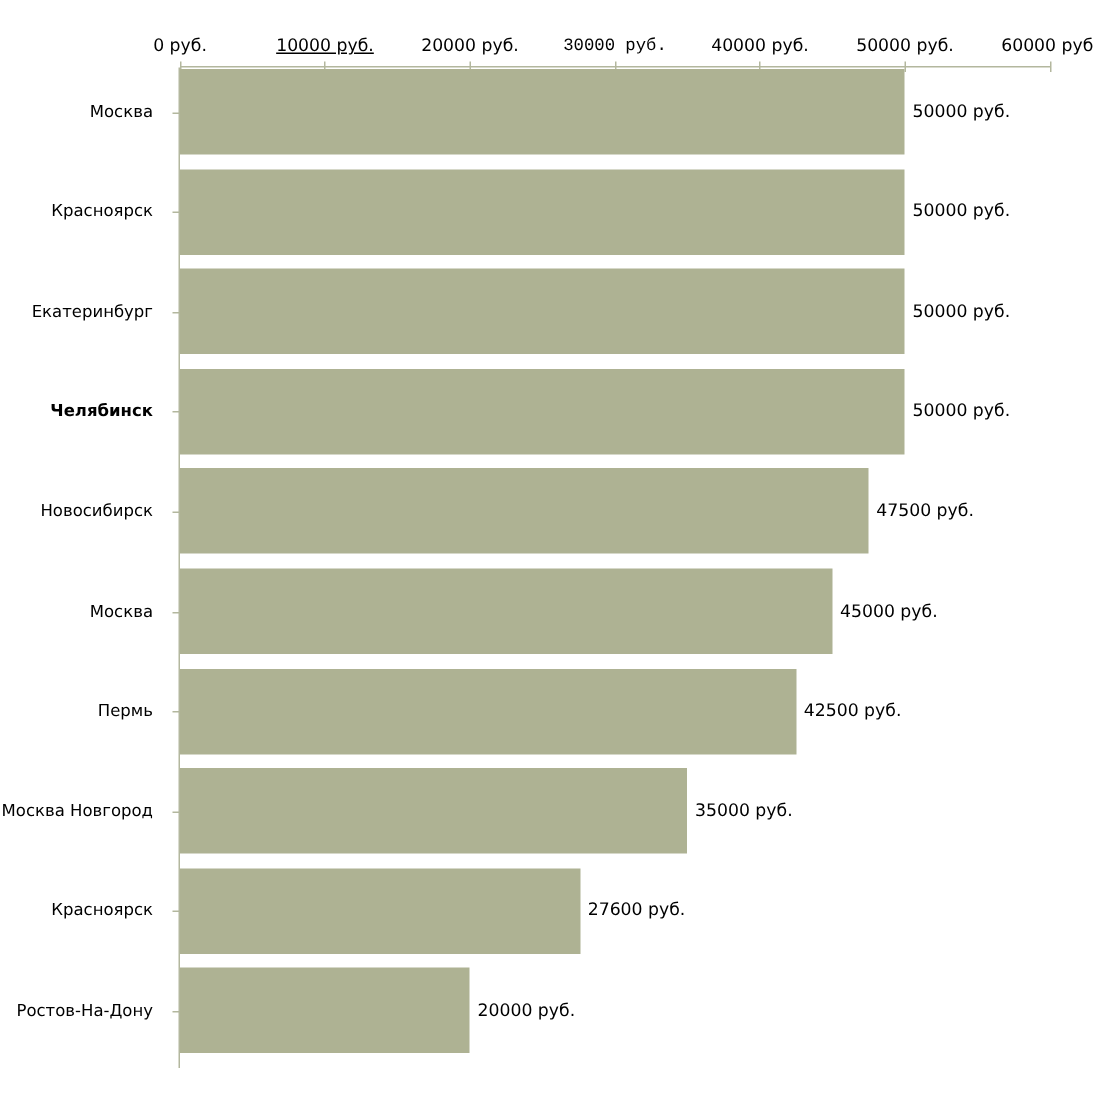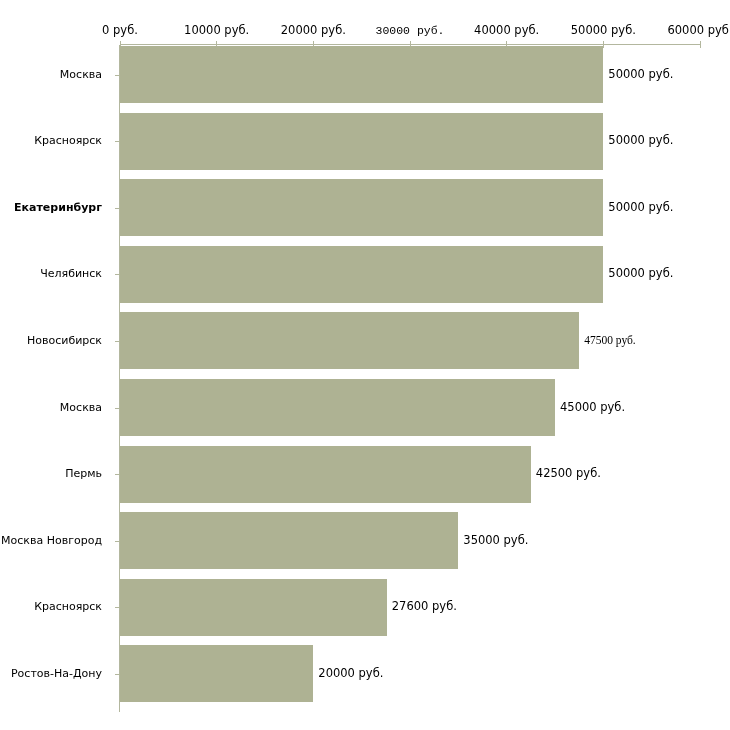--- a/index.html
+++ b/index.html
@@ -104,21 +104,21 @@
 <div id="chart-root">
   <div class="plot-area">
 
     <div class="x-axis-line"></div>
     <div class="y-axis-line"></div>
 
     <div id="x-ticks-layer">
         <div class="x-tick" style="left: 119.5px;"></div>
         <div class="x-tick-label" style="left: 120px;">0 руб.</div>
         <div class="x-tick" style="left: 216.167px;"></div>
-        <div class="x-tick-label" style="left: 216.667px;">10000 руб.</div>
+        <div class="x-tick-label" style="left: 216.667px; text-decoration: underline;">10000 руб.</div>
         <div class="x-tick" style="left: 312.833px;"></div>
         <div class="x-tick-label" style="left: 313.333px;">20000 руб.</div>
         <div class="x-tick" style="left: 409.5px;"></div>
         <div class="x-tick-label" style="left: 410px; font-family: Liberation Mono, monospace;">30000 руб.</div>
         <div class="x-tick" style="left: 506.167px;"></div>
         <div class="x-tick-label" style="left: 506.667px;">40000 руб.</div>
         <div class="x-tick" style="left: 602.833px;"></div>
         <div class="x-tick-label" style="left: 603.333px;">50000 руб.</div>
         <div class="x-tick" style="left: 699.5px;"></div>
         <div class="x-tick-label" style="left: 700px;">60000 руб.</div>
@@ -131,40 +131,40 @@
         <div class="y-tick" style="top: 329px;"></div>
         <div class="y-tick" style="top: 396px;"></div>
         <div class="y-tick" style="top: 462px;"></div>
         <div class="y-tick" style="top: 529px;"></div>
         <div class="y-tick" style="top: 595px;"></div>
         <div class="y-tick" style="top: 662px;"></div>
       </div>
     <div id="cat-labels-layer">
         <div class="cat-label" style="right: 618px; top: 55.5px;">Москва</div>
         <div class="cat-label" style="right: 618px; top: 122.1px;">Красноярск</div>
-        <div class="cat-label" style="right: 618px; top: 188.7px; font-weight: bold;">Екатеринбург</div>
-        <div class="cat-label" style="right: 618px; top: 255.3px;">Челябинск</div>
+        <div class="cat-label" style="right: 618px; top: 188.7px;">Екатеринбург</div>
+        <div class="cat-label" style="right: 618px; top: 255.3px; font-weight: bold;">Челябинск</div>
         <div class="cat-label" style="right: 618px; top: 321.9px; margin-left: 24px;">Новосибирск</div>
         <div class="cat-label" style="right: 618px; top: 388.5px;">Москва</div>
         <div class="cat-label" style="right: 618px; top: 455.1px;">Пермь</div>
         <div class="cat-label" style="right: 618px; top: 521.7px;">Москва Новгород</div>
         <div class="cat-label" style="right: 618px; top: 588.3px;">Красноярск</div>
         <div class="cat-label" style="right: 618px; top: 654.9px; padding-left: 40px;">Ростов-На-Дону</div>
       </div>
     <div id="bars-layer">
         <div class="bar" style="top: 34px; height: 57px; width: 483.333px; background: rgb(174, 178, 147);"></div>
         <div class="bar-value-label" style="left: 608.333px; top: 55.5px;">50000 руб.</div>
         <div class="bar" style="top: 100.6px; height: 57px; width: 483.333px; background: rgb(174, 178, 147);"></div>
         <div class="bar-value-label" style="left: 608.333px; top: 122.1px;">50000 руб.</div>
         <div class="bar" style="top: 167.2px; height: 57px; width: 483.333px; background: rgb(174, 178, 147);"></div>
         <div class="bar-value-label" style="left: 608.333px; top: 188.7px;">50000 руб.</div>
         <div class="bar" style="top: 233.8px; height: 57px; width: 483.333px; background: rgb(174, 178, 147);"></div>
         <div class="bar-value-label" style="left: 608.333px; top: 255.3px;">50000 руб.</div>
         <div class="bar" style="top: 300.4px; height: 57px; width: 459.167px; background: rgb(174, 178, 147);"></div>
-        <div class="bar-value-label" style="left: 584.167px; top: 321.9px; font-family: Liberation Serif, serif;">47500 руб.</div>
+        <div class="bar-value-label" style="left: 584.167px; top: 321.9px;">47500 руб.</div>
         <div class="bar" style="top: 367px; height: 57px; width: 435px; background: rgb(174, 178, 147);"></div>
         <div class="bar-value-label" style="left: 560px; top: 388.5px;">45000 руб.</div>
         <div class="bar" style="top: 433.6px; height: 57px; width: 410.833px; background: rgb(174, 178, 147);"></div>
         <div class="bar-value-label" style="left: 535.833px; top: 455.1px;">42500 руб.</div>
         <div class="bar" style="top: 500.2px; height: 57px; width: 338.333px; background: rgb(174, 178, 147);"></div>
         <div class="bar-value-label" style="left: 463.333px; top: 521.7px; text-align: right;">35000 руб.</div>
         <div class="bar" style="top: 566.8px; height: 57px; width: 266.8px; background: rgb(174, 178, 147);"></div>
         <div class="bar-value-label" style="left: 391.8px; top: 588.3px;">27600 руб.</div>
         <div class="bar" style="top: 633.4px; height: 57px; width: 193.333px; background: rgb(174, 178, 147);"></div>
         <div class="bar-value-label" style="left: 318.333px; top: 654.9px;">20000 руб.</div>

